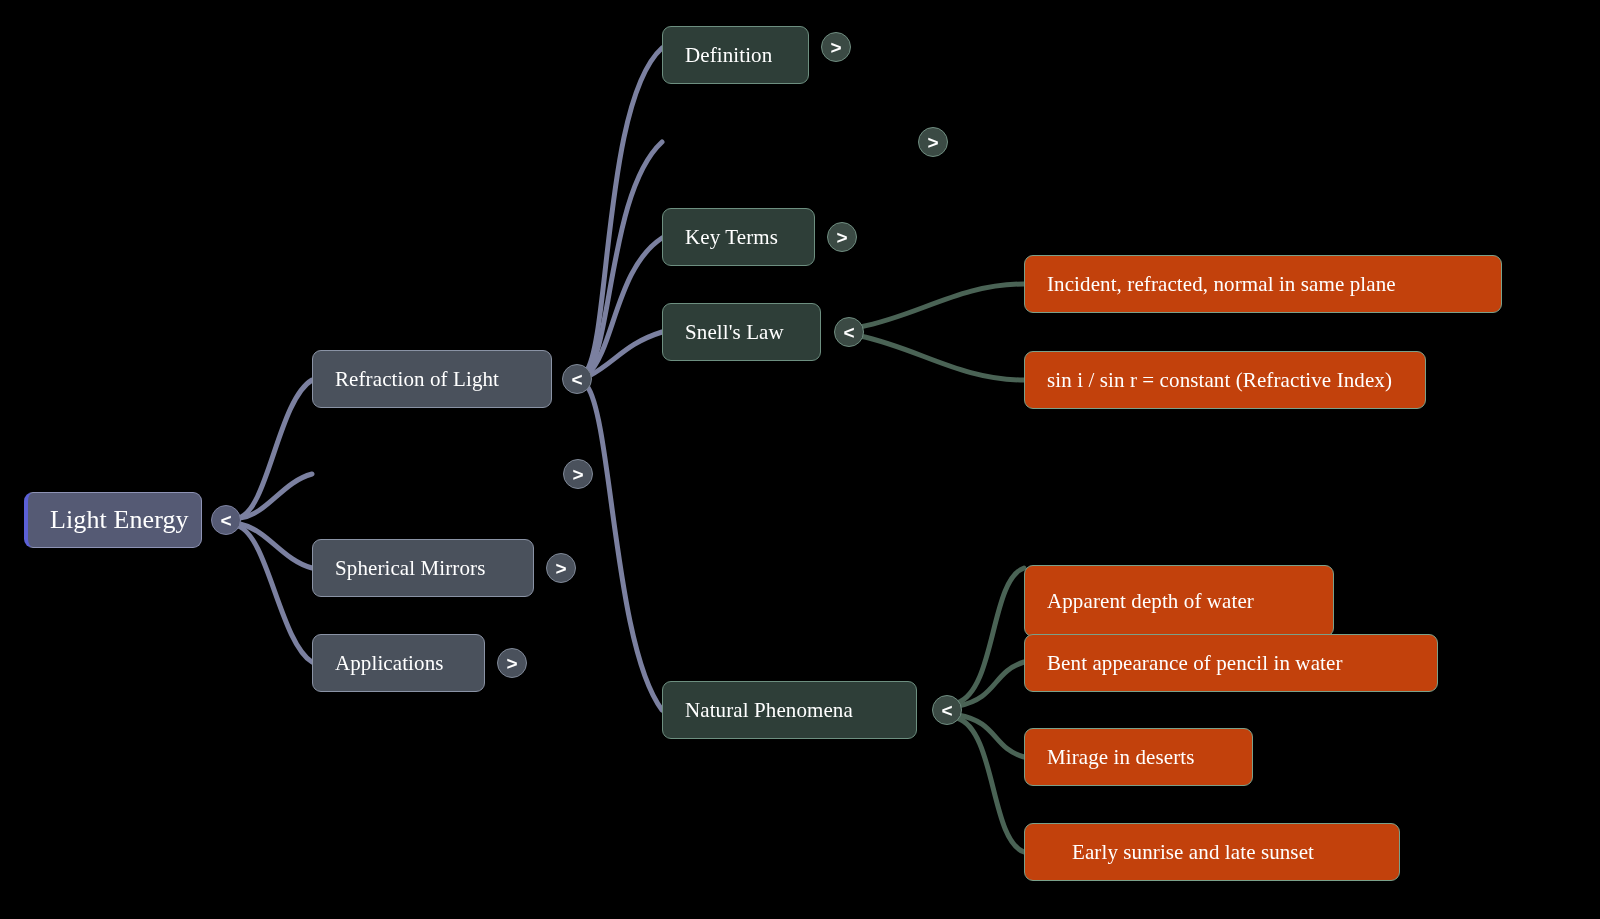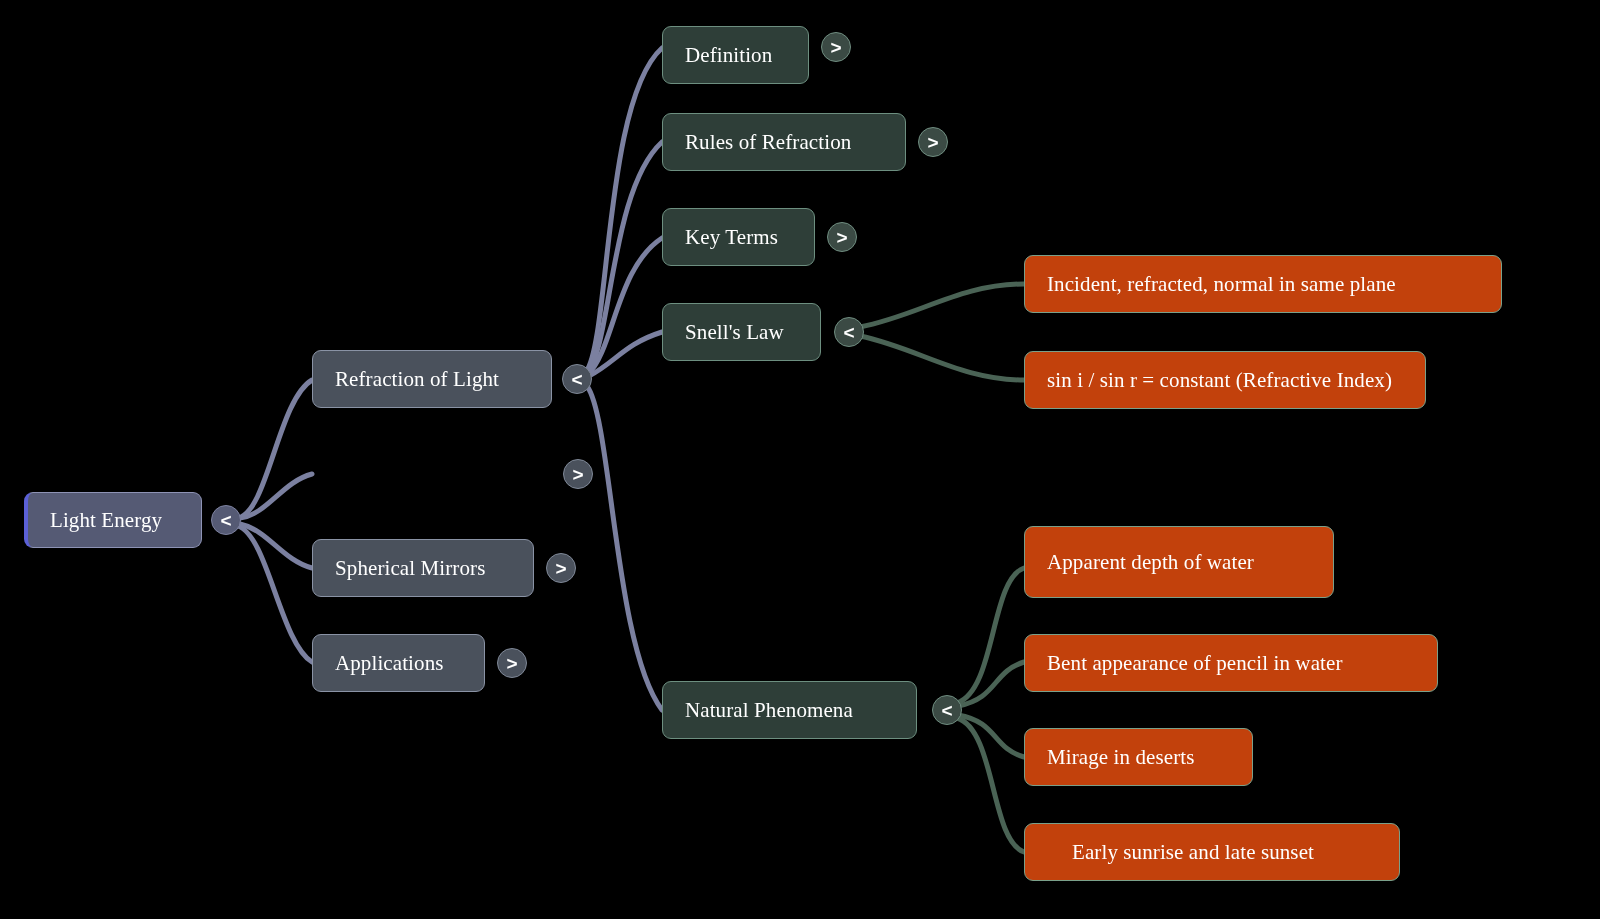--- a/index.html
+++ b/index.html
@@ -33,21 +33,21 @@
     padding: 0 22px;
     letter-spacing: 0.1px;
   }
   .node .label { display: block; }
 
   
   .node.lvl0 {
     background: #555a74;
     border: 1px solid #8e93b5;
     border-left: 4px solid #5b60d6;
-    font-size: 21px;
+    font-size: 26px;
   }
   
   .node.lvl1 {
     background: #4a515c;
     border: 1px solid #8a93a5;
     font-size: 21px;
   }
   
   .node.lvl2 {
     background: #2e3e38;
@@ -137,23 +137,20 @@
   <div class="node lvl1" style="left:312px; top:634px; width:173px; height:58px;">
     <span class="label">Applications</span>
   </div>
   <div class="toggle t-lvl1" style="left:497px; top:648px;">&gt;</div>
 
   <div class="node lvl2" style="left:662px; top:19px; width:147px; height:58px;margin-top:7px;">
     <span class="label">Definition</span>
   </div>
   <div class="toggle t-lvl2" style="left:821px; top:32px;">&gt;</div>
 
-  <div class="node lvl2" style="left:662px; top:113px; width:244px; height:58px;">
-    <span class="label">Rules of Refraction</span>
-  </div>
   <div class="toggle t-lvl2" style="left:918px; top:127px;">&gt;</div>
 
   <div class="node lvl2" style="left:662px; top:208px; width:153px; height:58px;">
     <span class="label">Key Terms</span>
   </div>
   <div class="toggle t-lvl2" style="left:827px; top:222px;">&gt;</div>
 
   <div class="node lvl2" style="left:662px; top:303px; width:159px; height:58px;">
     <span class="label">Snell's Law</span>
   </div>
@@ -165,21 +162,21 @@
   <div class="toggle t-lvl2" style="left:932px; top:695px;">&lt;</div>
 
   <div class="node lvl3" style="left:1024px; top:255px; width:478px; height:58px;">
     <span class="label">Incident, refracted, normal in same plane</span>
   </div>
 
   <div class="node lvl3" style="left:1024px; top:351px; width:402px; height:58px;">
     <span class="label">sin i / sin r = constant (Refractive Index)</span>
   </div>
 
-  <div class="node lvl3" style="left:1024px; top:526px; width:310px; height:72px;">
+  <div class="node lvl3" style="left:1024px; top:565px; width:310px; height:72px;">
     <span class="label">Apparent depth of water</span>
   </div>
 
   <div class="node lvl3" style="left:1024px; top:728px; width:229px; height:58px;">
     <span class="label">Mirage in deserts</span>
   </div>
 
   <div class="node lvl3" style="left:1024px; top:634px; width:414px; height:58px;">
     <span class="label">Bent appearance of pencil in water</span>
   </div>

